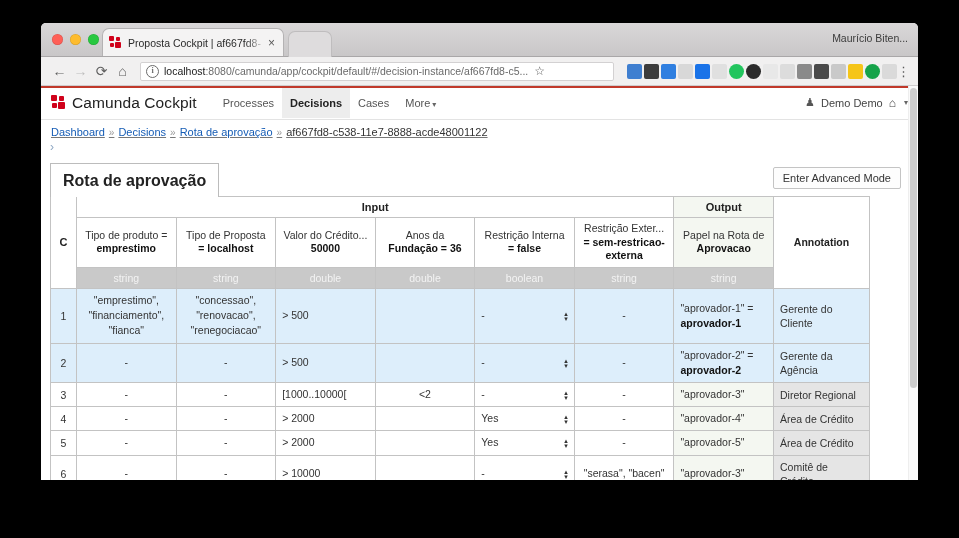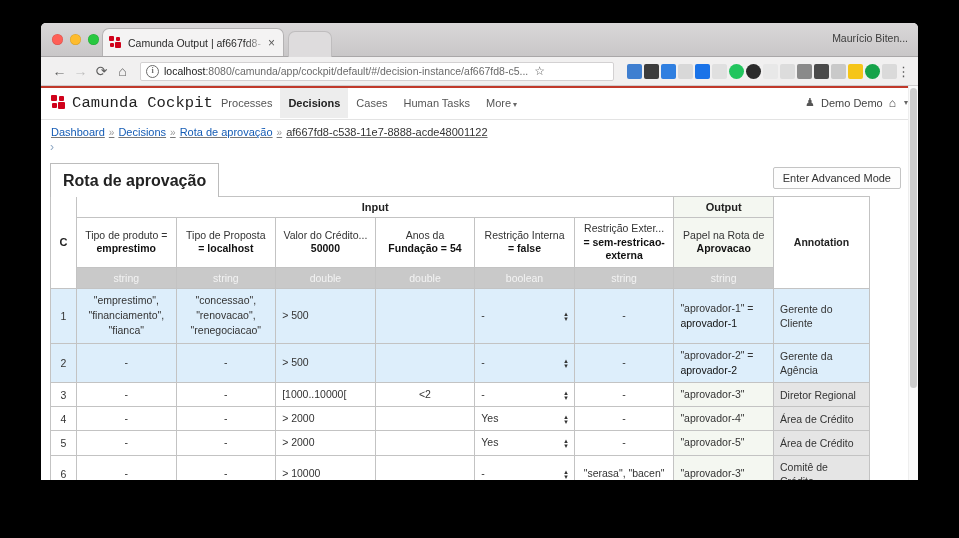--- a/index.html
+++ b/index.html
@@ -85,21 +85,21 @@
   .ext.circ{border-radius:50%;}
   .kebab{width:13px;color:#5a5a5a;font-size:13px;text-align:center;line-height:1;}
 
   
   .page{position:relative;background:#fff;height:395px;overflow:hidden;}
   .camheader{
     height:34px;border-bottom:1px solid #e3e3e3;
     display:flex;align-items:center;padding:0 10px;box-sizing:border-box;
     background:#fff;
   }
-  .brand{display:flex;align-items:center;font-family:Liberation Mono, monospace;}
+  .brand{display:flex;align-items:center;margin-right:18px;}
   .brand-mark{width:15px;height:15px;position:relative;margin-right:6px;}
   .brand-mark i{position:absolute;background:#d0021b;border-radius:1px;}
   .brand-mark i:nth-child(1){left:0;top:0;width:6px;height:6px;}
   .brand-mark i:nth-child(2){left:8px;top:1px;width:5px;height:5px;}
   .brand-mark i:nth-child(3){left:1px;top:8px;width:5px;height:5px;}
   .brand-mark i:nth-child(4){left:7px;top:7px;width:7px;height:7px;}
   .brand-txt{font-size:15.5px;color:#222;letter-spacing:.1px;}
   .navlink{
     font-size:11px;color:#555;padding:9px 8px;white-space:nowrap;
   }
@@ -154,21 +154,21 @@
   }
   .hdr-annot{
     text-align:center;font-weight:bold;font-size:10.5px;background:#fff;
     vertical-align:bottom;padding-bottom:4px;color:#222;
   }
 
   td.idx{text-align:center;font-size:10.5px;color:#333;}
   td.cell{font-size:10.5px;color:#333;line-height:1.45;}
   td.cell.c{text-align:center;}
   td.out{background:#f4f7f1;}
-  td.out b{font-weight:normal;color:#111;}
+  td.out b{font-weight:bold;color:#111;}
   td.annot{background:#e5e5e5;color:#333;line-height:1.35;}
 
   tr.hl td{background:#ddeefb;}
   tr.hl td.idx{background:#ddeefb;}
   tr.hl td.out{background:#ddeefb;}
   tr.hl td.annot{background:#ddeefb;}
 
   .boolcell{display:flex;align-items:center;justify-content:space-between;}
   .spin{display:flex;flex-direction:column;line-height:5px;font-size:7px;color:#333;}
 
@@ -194,21 +194,21 @@
       <span class="dot g"></span>
     </div>
 
     <div class="tab">
       <span class="tab-fav">
         <i></i>
           <i></i>
           <i></i>
           <i></i>
       </span>
-      <span class="tab-title">Camunda Output | af667fd8-</span>
+      <span class="tab-title">Proposta Cockpit | af667fd8-</span>
       <span class="tab-close">×</span>
     </div>
     <div class="tab-ghost"></div>
 
     <div class="profile-name">Maurício Biten...</div>
   </div>
 
   <div class="toolbar">
     <span class="navbtn">←</span>
     <span class="navbtn dim">→</span>
@@ -252,21 +252,20 @@
             <i></i>
             <i></i>
             <i></i>
           </span>
         <span class="brand-txt">Camunda Cockpit</span>
       </div>
       <div style="display:flex;align-items:center;" id="mainnav">
           <span class="navlink"><span>Processes</span></span>
           <span class="navlink active"><span>Decisions</span></span>
           <span class="navlink"><span>Cases</span></span>
-          <span class="navlink"><span>Human Tasks</span></span>
           <span class="navlink"><span>More</span><span class="caret">▾</span></span>
         </div>
       <div class="user">
         <span class="person">♟</span>
         <span>Demo Demo</span>
         <span class="homeicon">⌂</span>
         <span class="caret">▾</span>
       </div>
     </div>
 
@@ -293,21 +292,21 @@
               <th class="hdr-expr" style="width: 92px;">
                 <div>Tipo de Proposta</div>
                 <div><b>= localhost</b></div>
               </th>
               <th class="hdr-expr" style="width: 92px;">
                 <div>Valor do Crédito...</div>
                 <div><b>50000</b></div>
               </th>
               <th class="hdr-expr" style="width: 95px; text-align: center;">
                 <div>Anos da</div>
-                <div><b>Fundação = 54</b></div>
+                <div><b>Fundação = 36</b></div>
               </th>
               <th class="hdr-expr" style="width: 92px;">
                 <div>Restrição Interna</div>
                 <div><b>= false</b></div>
               </th>
               <th class="hdr-expr" style="width: 95px;">
                 <div>Restrição Exter...</div>
                 <div><b>= sem-restricao-externa</b></div>
               </th>
               <th class="hdr-expr out" style="width: 94px;">

